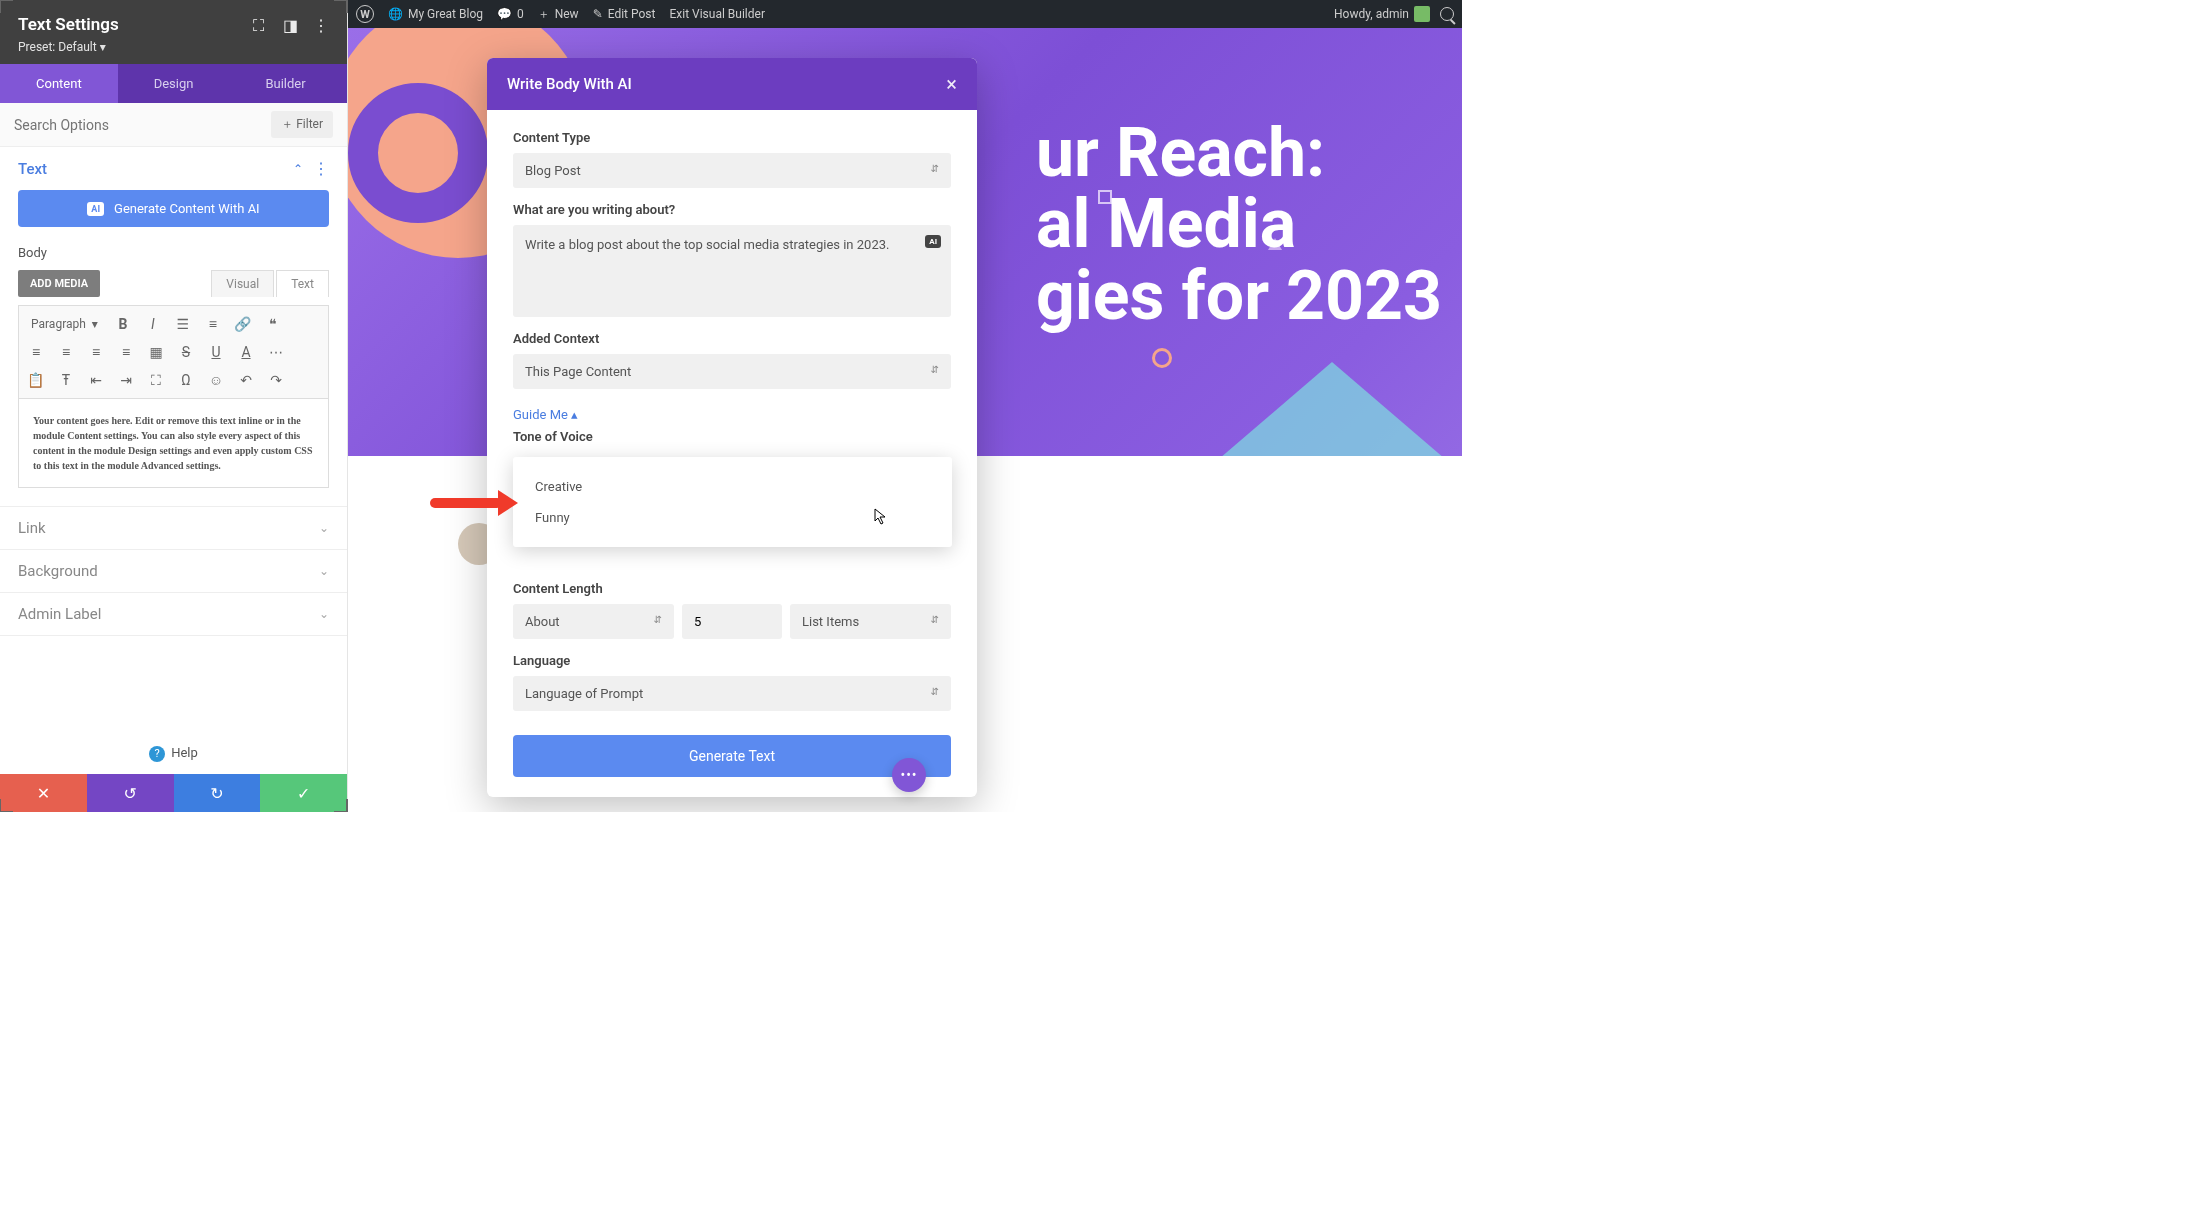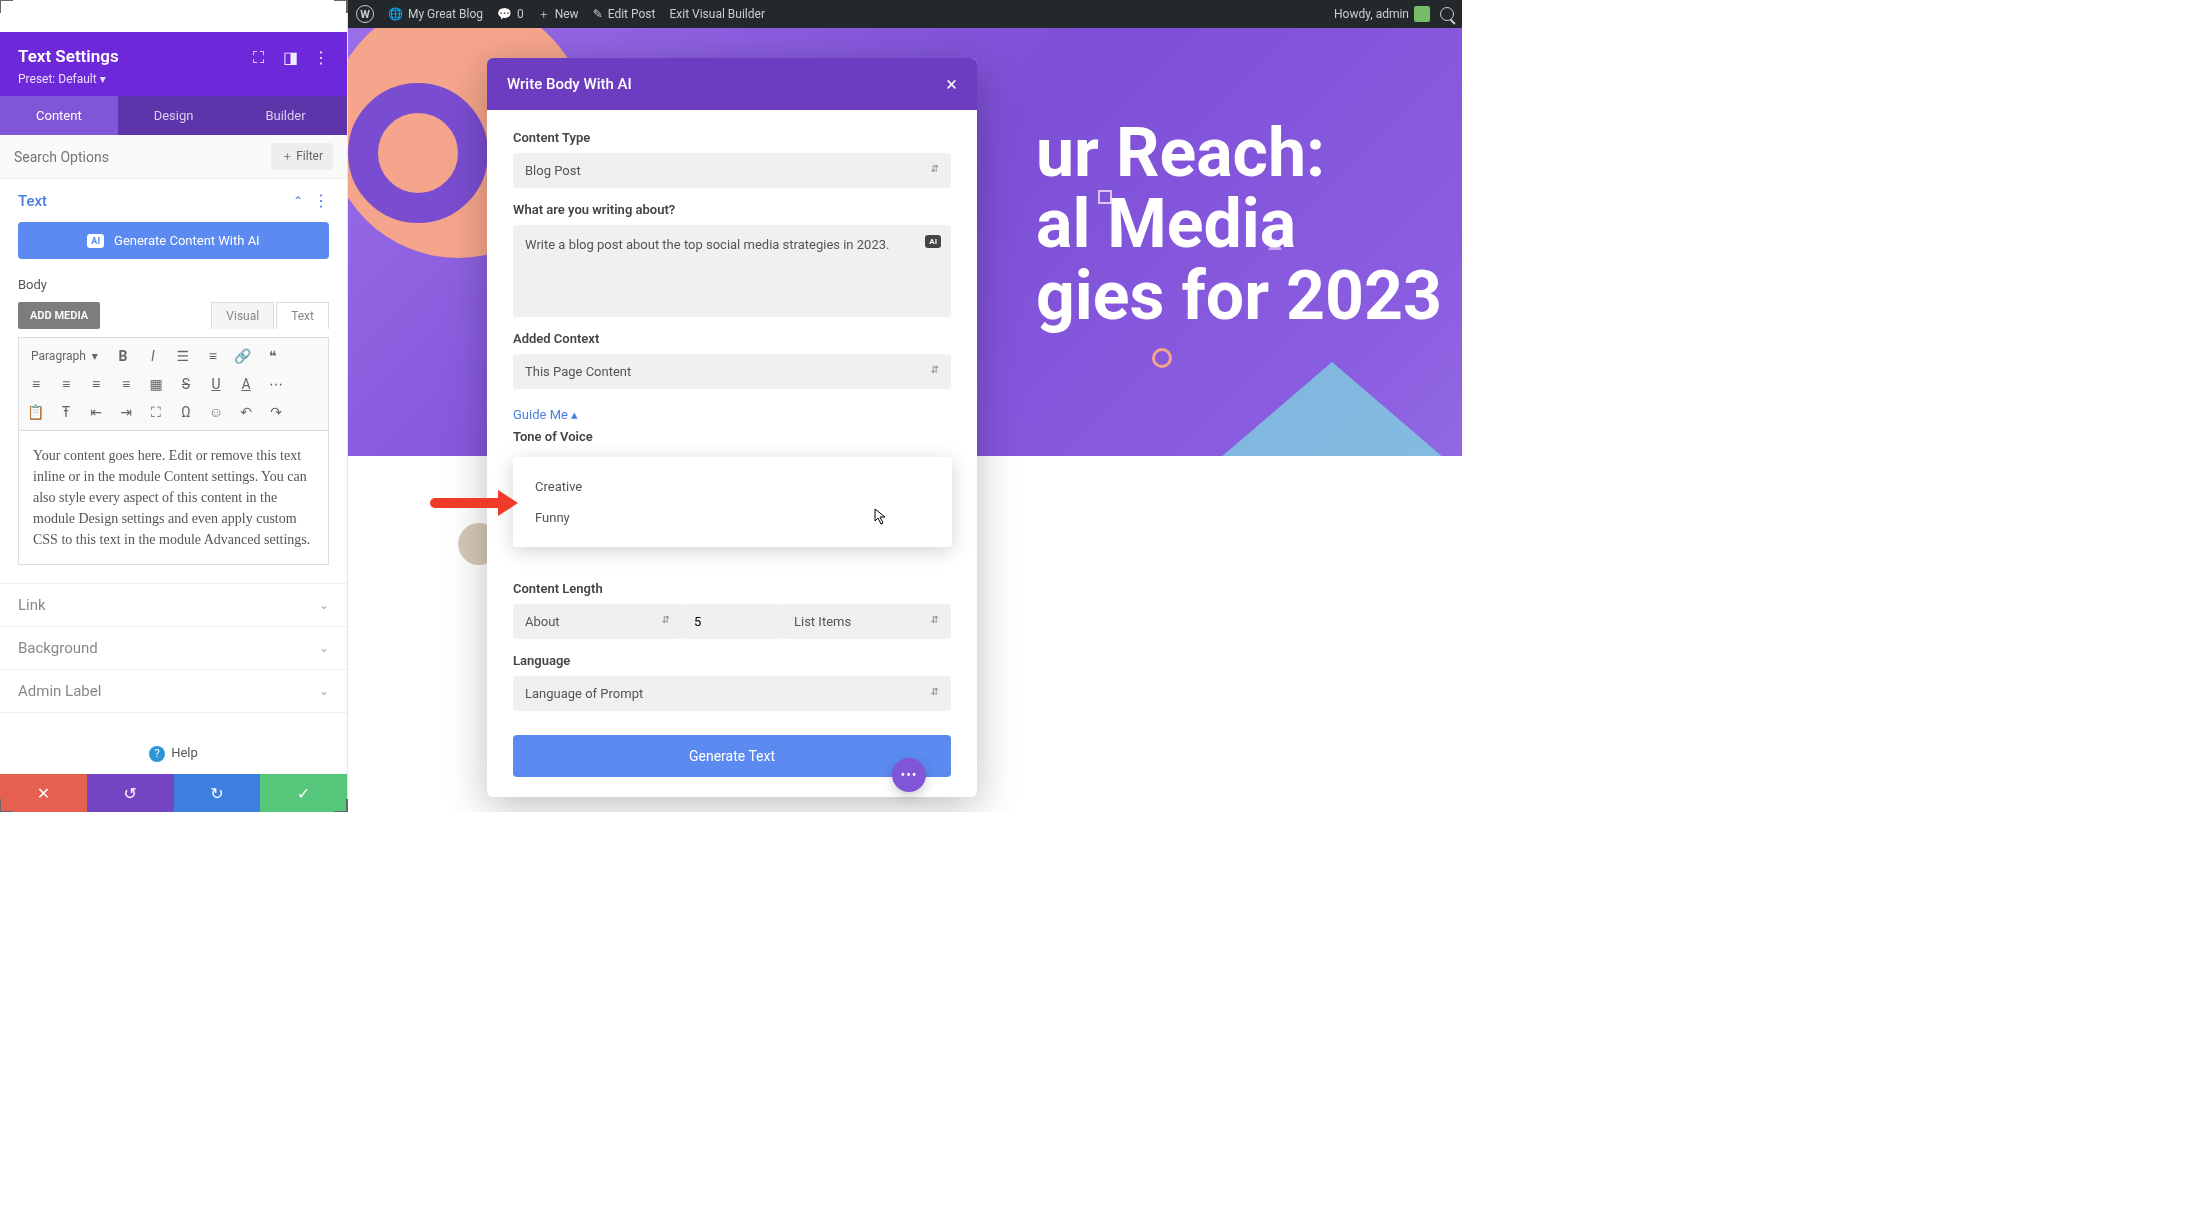--- a/index.html
+++ b/index.html
@@ -10,21 +10,21 @@
 .admin-bar .left { display: flex; align-items: center; gap: 14px; }
 .admin-bar .right { margin-left: auto; display: flex; align-items: center; gap: 10px; }
 .admin-bar .item { display: flex; align-items: center; gap: 5px; cursor: pointer; }
 .admin-bar .wp-logo { width: 18px; height: 18px; border: 1.5px solid #ccc; border-radius: 50%; display: flex; align-items: center; justify-content: center; font-size: 11px; font-weight: bold; }
 .admin-bar .avatar { width: 16px; height: 16px; background: #7b6; border-radius: 2px; }
 .admin-bar .search-ic { width: 14px; height: 14px; border: 1.5px solid #ccc; border-radius: 50%; position: relative; }
 .admin-bar .search-ic::after { content:''; position:absolute; width:6px; height:1.5px; background:#ccc; bottom:-2px; right:-3px; transform:rotate(45deg); }
 
 
 .sidebar { position: absolute; left: 0; top: 0; width: 348px; height: 100%; background: #fff; border-right: 1px solid #e5e5e5; display: flex; flex-direction: column; z-index: 4; }
-.sb-header { background: #6d28d9; color: #fff; padding: 14px 18px 10px; margin-top: 32px; }
+.sb-header { background: #404040; color: #fff; padding: 14px 18px 10px; }
 .sb-header .title-row { display: flex; align-items: center; }
 .sb-header h1 { font-size: 17px; font-weight: 600; }
 .sb-header .hicons { margin-left: auto; display: flex; gap: 14px; }
 .sb-header .hicon { width: 16px; height: 16px; opacity: 0.9; cursor: pointer; }
 .sb-header .preset { font-size: 12px; margin-top: 6px; opacity: 0.85; }
 .sb-tabs { display: flex; background: #5e34ab; }
 .sb-tabs .tab { flex: 0 0 auto; padding: 12px 36px; font-size: 13px; color: #d8cfee; cursor: pointer; }
 .sb-tabs .tab.active { background: #8156d6; color: #fff; }
 .sb-search { display: flex; align-items: center; padding: 8px 14px; border-bottom: 1px solid #eee; background:#fafafa; }
 .sb-search input { border: none; outline: none; font-size: 14px; flex: 1; color: #888; background: transparent; }
@@ -42,21 +42,21 @@
 .gen-btn .ai-badge { background:#fff; color:#5b8af0; font-size:9px; font-weight:bold; padding:2px 4px; border-radius:3px; }
 .body-label { font-size: 13px; color: #555; margin: 18px 0 10px; }
 .add-media { background: #7d7d7d; color: #fff; border: none; padding: 7px 12px; font-size: 11px; font-weight: 600; cursor: pointer; border-radius:2px; }
 .ed-tabs { float: right; display: flex; gap: 2px; }
 .ed-tabs .etab { padding: 6px 14px; font-size: 12px; color: #888; border: 1px solid #ddd; border-bottom: none; background: #fff; cursor: pointer; }
 .ed-tabs .etab.active { background: #f5f5f5; }
 .toolbar { clear: both; margin-top: 8px; border: 1px solid #ddd; background: #f9f9f9; padding: 4px 6px; }
 .toolbar .row { display: flex; gap: 8px; padding: 3px 0; align-items:center; }
 .toolbar .tbtn { width: 22px; height: 22px; color: #666; display: flex; align-items: center; justify-content: center; font-size: 14px; cursor: pointer; }
 .toolbar .para { font-size: 12px; color: #666; padding: 2px 6px; display:flex; align-items:center; gap:6px; }
-.editor-content { border: 1px solid #ddd; border-top: none; padding: 14px; font-size: 14px; color: #555; line-height: 1.5; font-family: Georgia, serif; }
+.editor-content { border: 1px solid #ddd; border-top: none; padding: 14px; font-size: 10px; color: #555; line-height: 1.5; font-family: Georgia, serif; font-weight: bold; }
 .help-row { text-align: center; padding: 12px; font-size: 13px; color: #555; }
 .help-row .qm { display:inline-block; width:16px; height:16px; background:#2e96d6; color:#fff; border-radius:50%; font-size:11px; line-height:16px; margin-right:6px; }
 .bottom-bar { display: flex; height: 38px; }
 .bottom-bar .bb { flex: 1; display: flex; align-items: center; justify-content: center; color: #fff; cursor: pointer; font-size: 16px; }
 .bb.red { background: #e6604f; }
 .bb.purple1 { background: #7446c4; }
 .bb.blue { background: #3d7ee0; }
 .bb.green { background: #56c77a; }
 
 
@@ -82,21 +82,21 @@
 .msel { width: 100%; background: #f0f0f0; border: none; padding: 10px 12px; font-size: 13px; color: #555; border-radius: 3px; position: relative; cursor: pointer; }
 .msel::after { content: '⇵'; position: absolute; right: 12px; color: #888; font-size: 10px; }
 .mtextarea { width: 100%; background: #f0f0f0; border: none; padding: 12px; font-size: 13px; color: #555; border-radius: 3px; min-height: 92px; resize: vertical; position: relative; }
 .mtextarea .ai-chip { position:absolute; right:10px; top:10px; background:#444; color:#fff; font-size:8px; font-weight:bold; padding:2px 4px; border-radius:3px; }
 .guide-me { color: #4a7de0; font-size: 13px; cursor: pointer; margin-top: 18px; display: inline-block; }
 .tone-group { position: relative; }
 .tone-dropdown { position: absolute; top: 28px; left: 0; right: -1px; background: #fff; border-radius: 3px; box-shadow: 0 4px 20px rgba(0,0,0,0.18); z-index: 20; padding: 14px 0; }
 .tone-opt { padding: 8px 22px; font-size: 13px; color: #555; cursor: pointer; position: relative; }
 .tone-opt.selected { background: #4a7de0; color: #fff; }
 .tone-opt.selected::after { content: '✓'; position: absolute; right: 18px; }
-.length-row { display: flex; gap: 0; margin-top: 8px; }
+.length-row { display: flex; gap: 8px; margin-top: 8px; }
 .length-row .msel { flex: 1; }
 .length-row .minp { width: 100px; background: #f0f0f0; border: none; padding: 10px 12px; font-size: 13px; border-radius: 3px; text-align: left; }
 .gen-text-btn { width: 100%; margin-top: 24px; background: #5b8af0; color: #fff; border: none; padding: 13px; font-size: 14px; border-radius: 4px; cursor: pointer; }
 
 
 .arrow { position: absolute; left: 430px; top: 498px; z-index: 30; }
 .arrow-body { width: 72px; height: 10px; background: #f03a2a; border-radius: 5px; }
 .arrow-head { position: absolute; right: -16px; top: -8px; width: 0; height: 0; border-top: 13px solid transparent; border-bottom: 13px solid transparent; border-left: 20px solid #f03a2a; }
 
 

